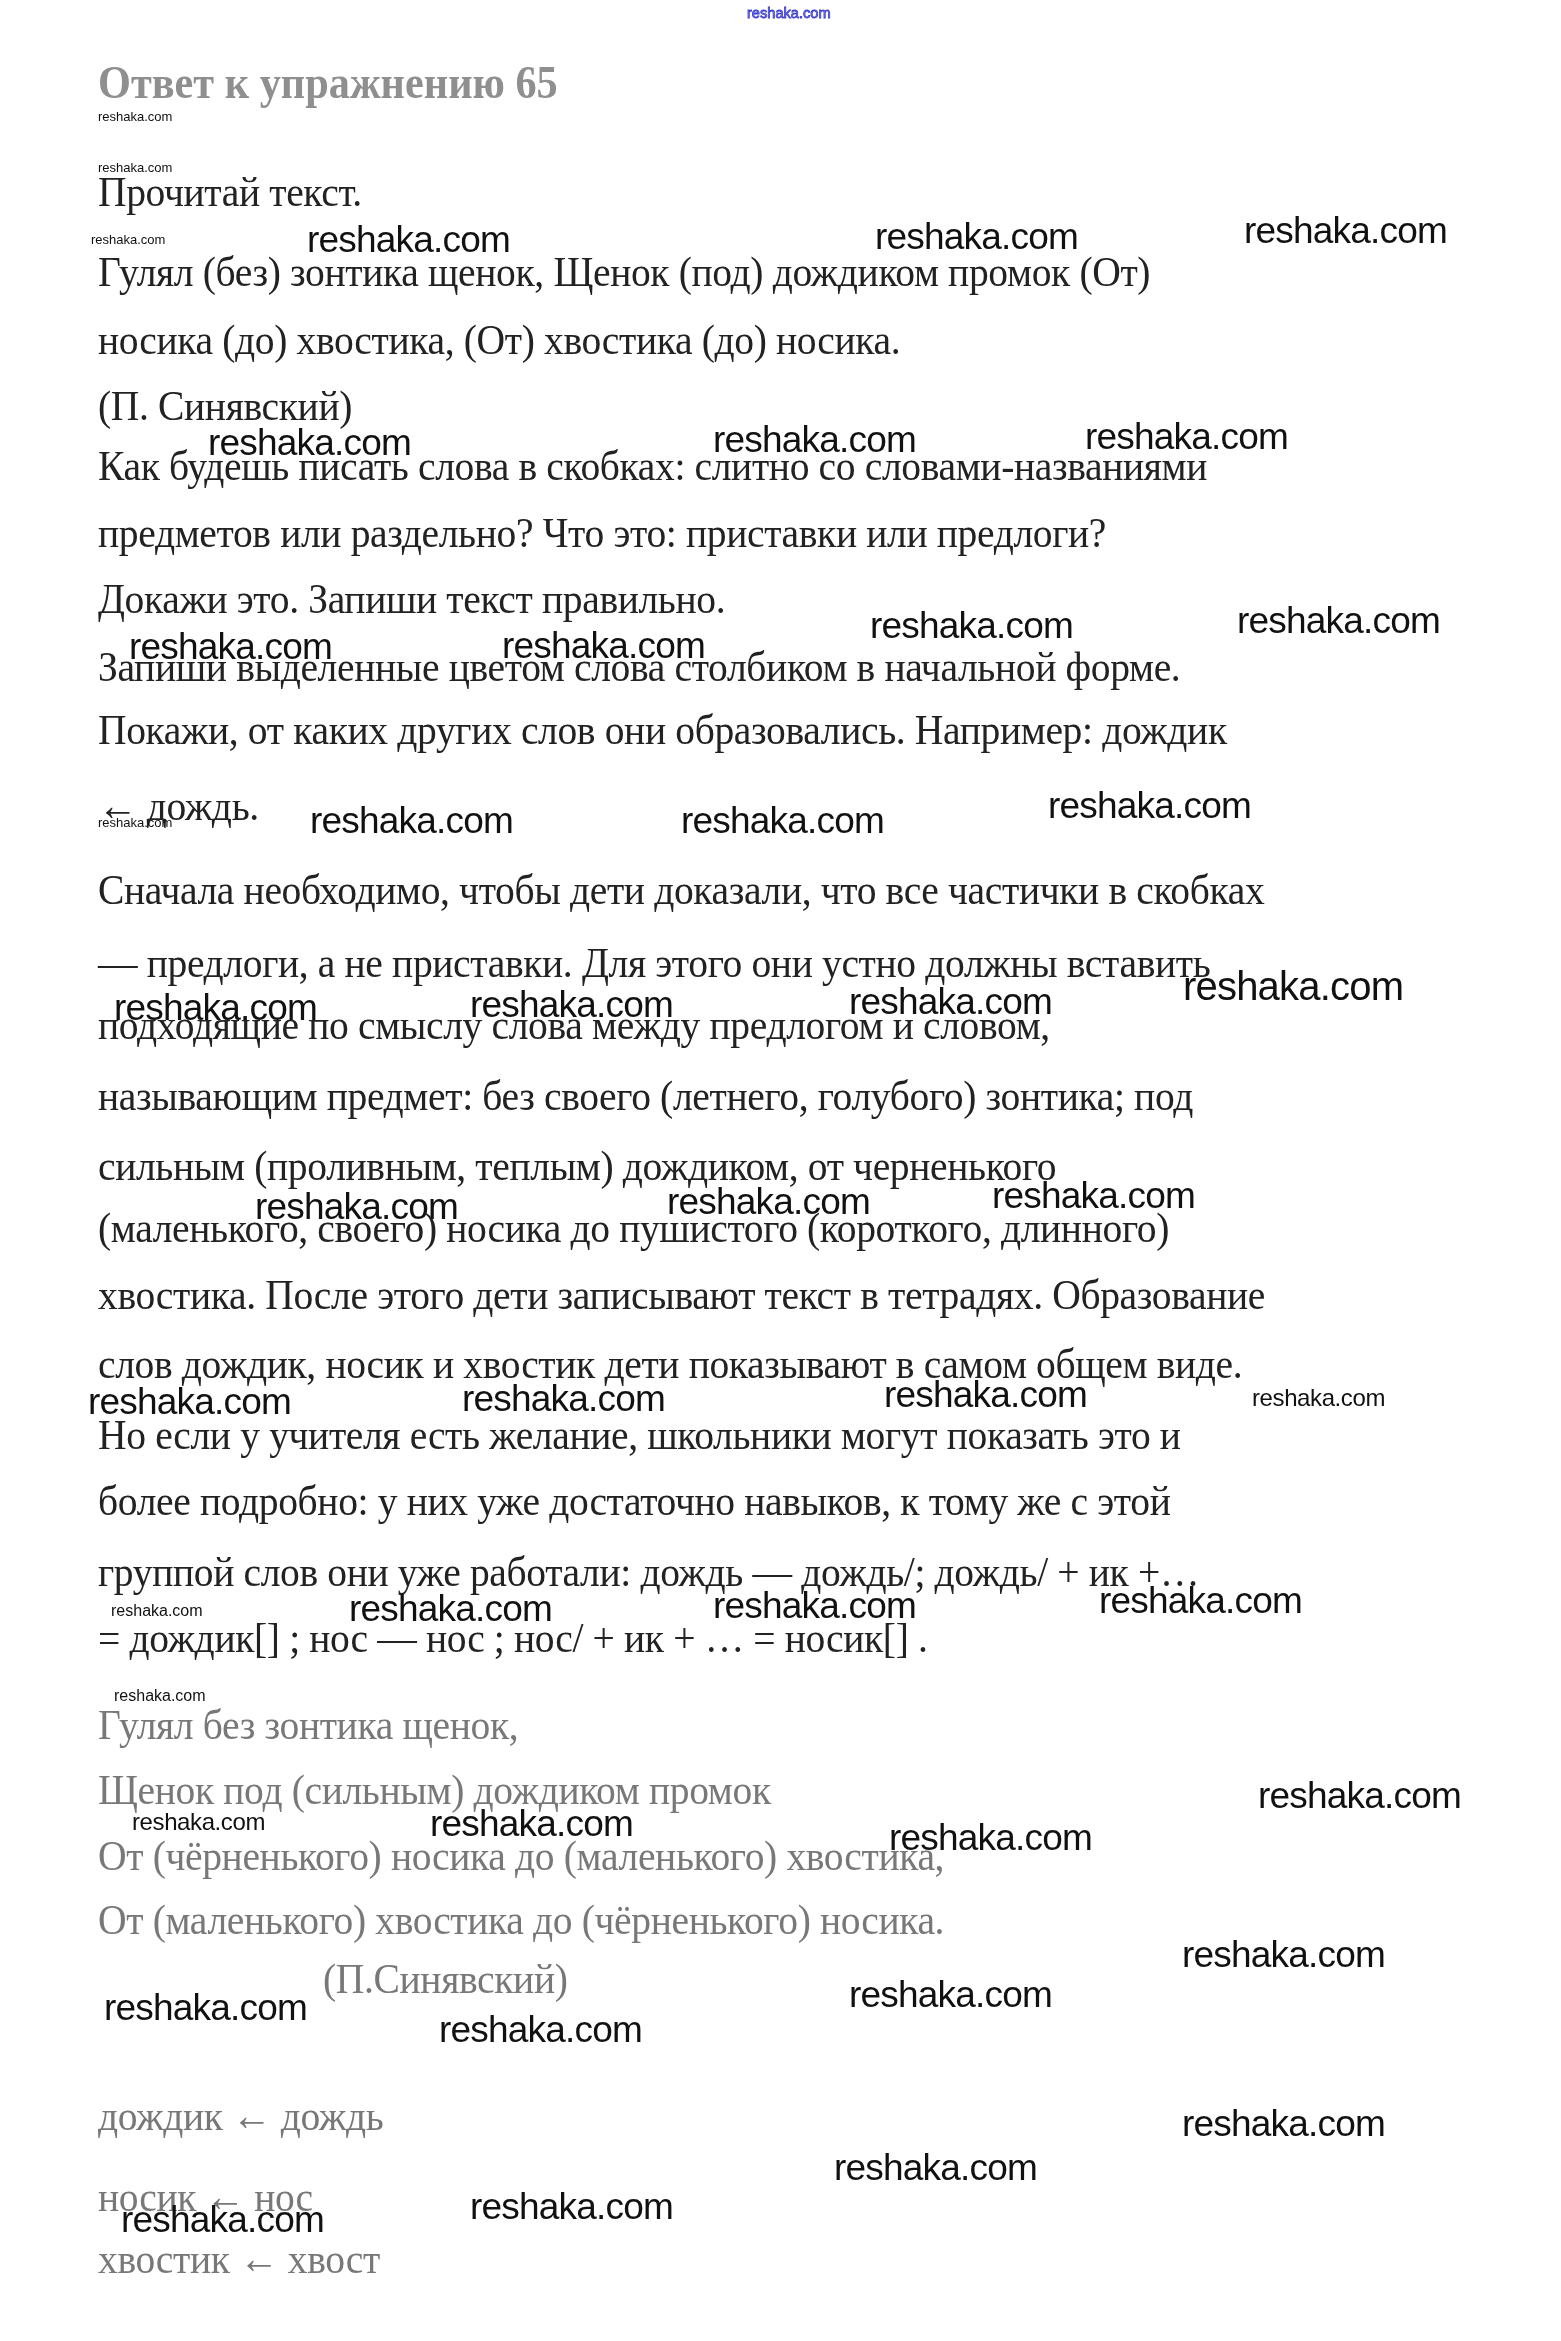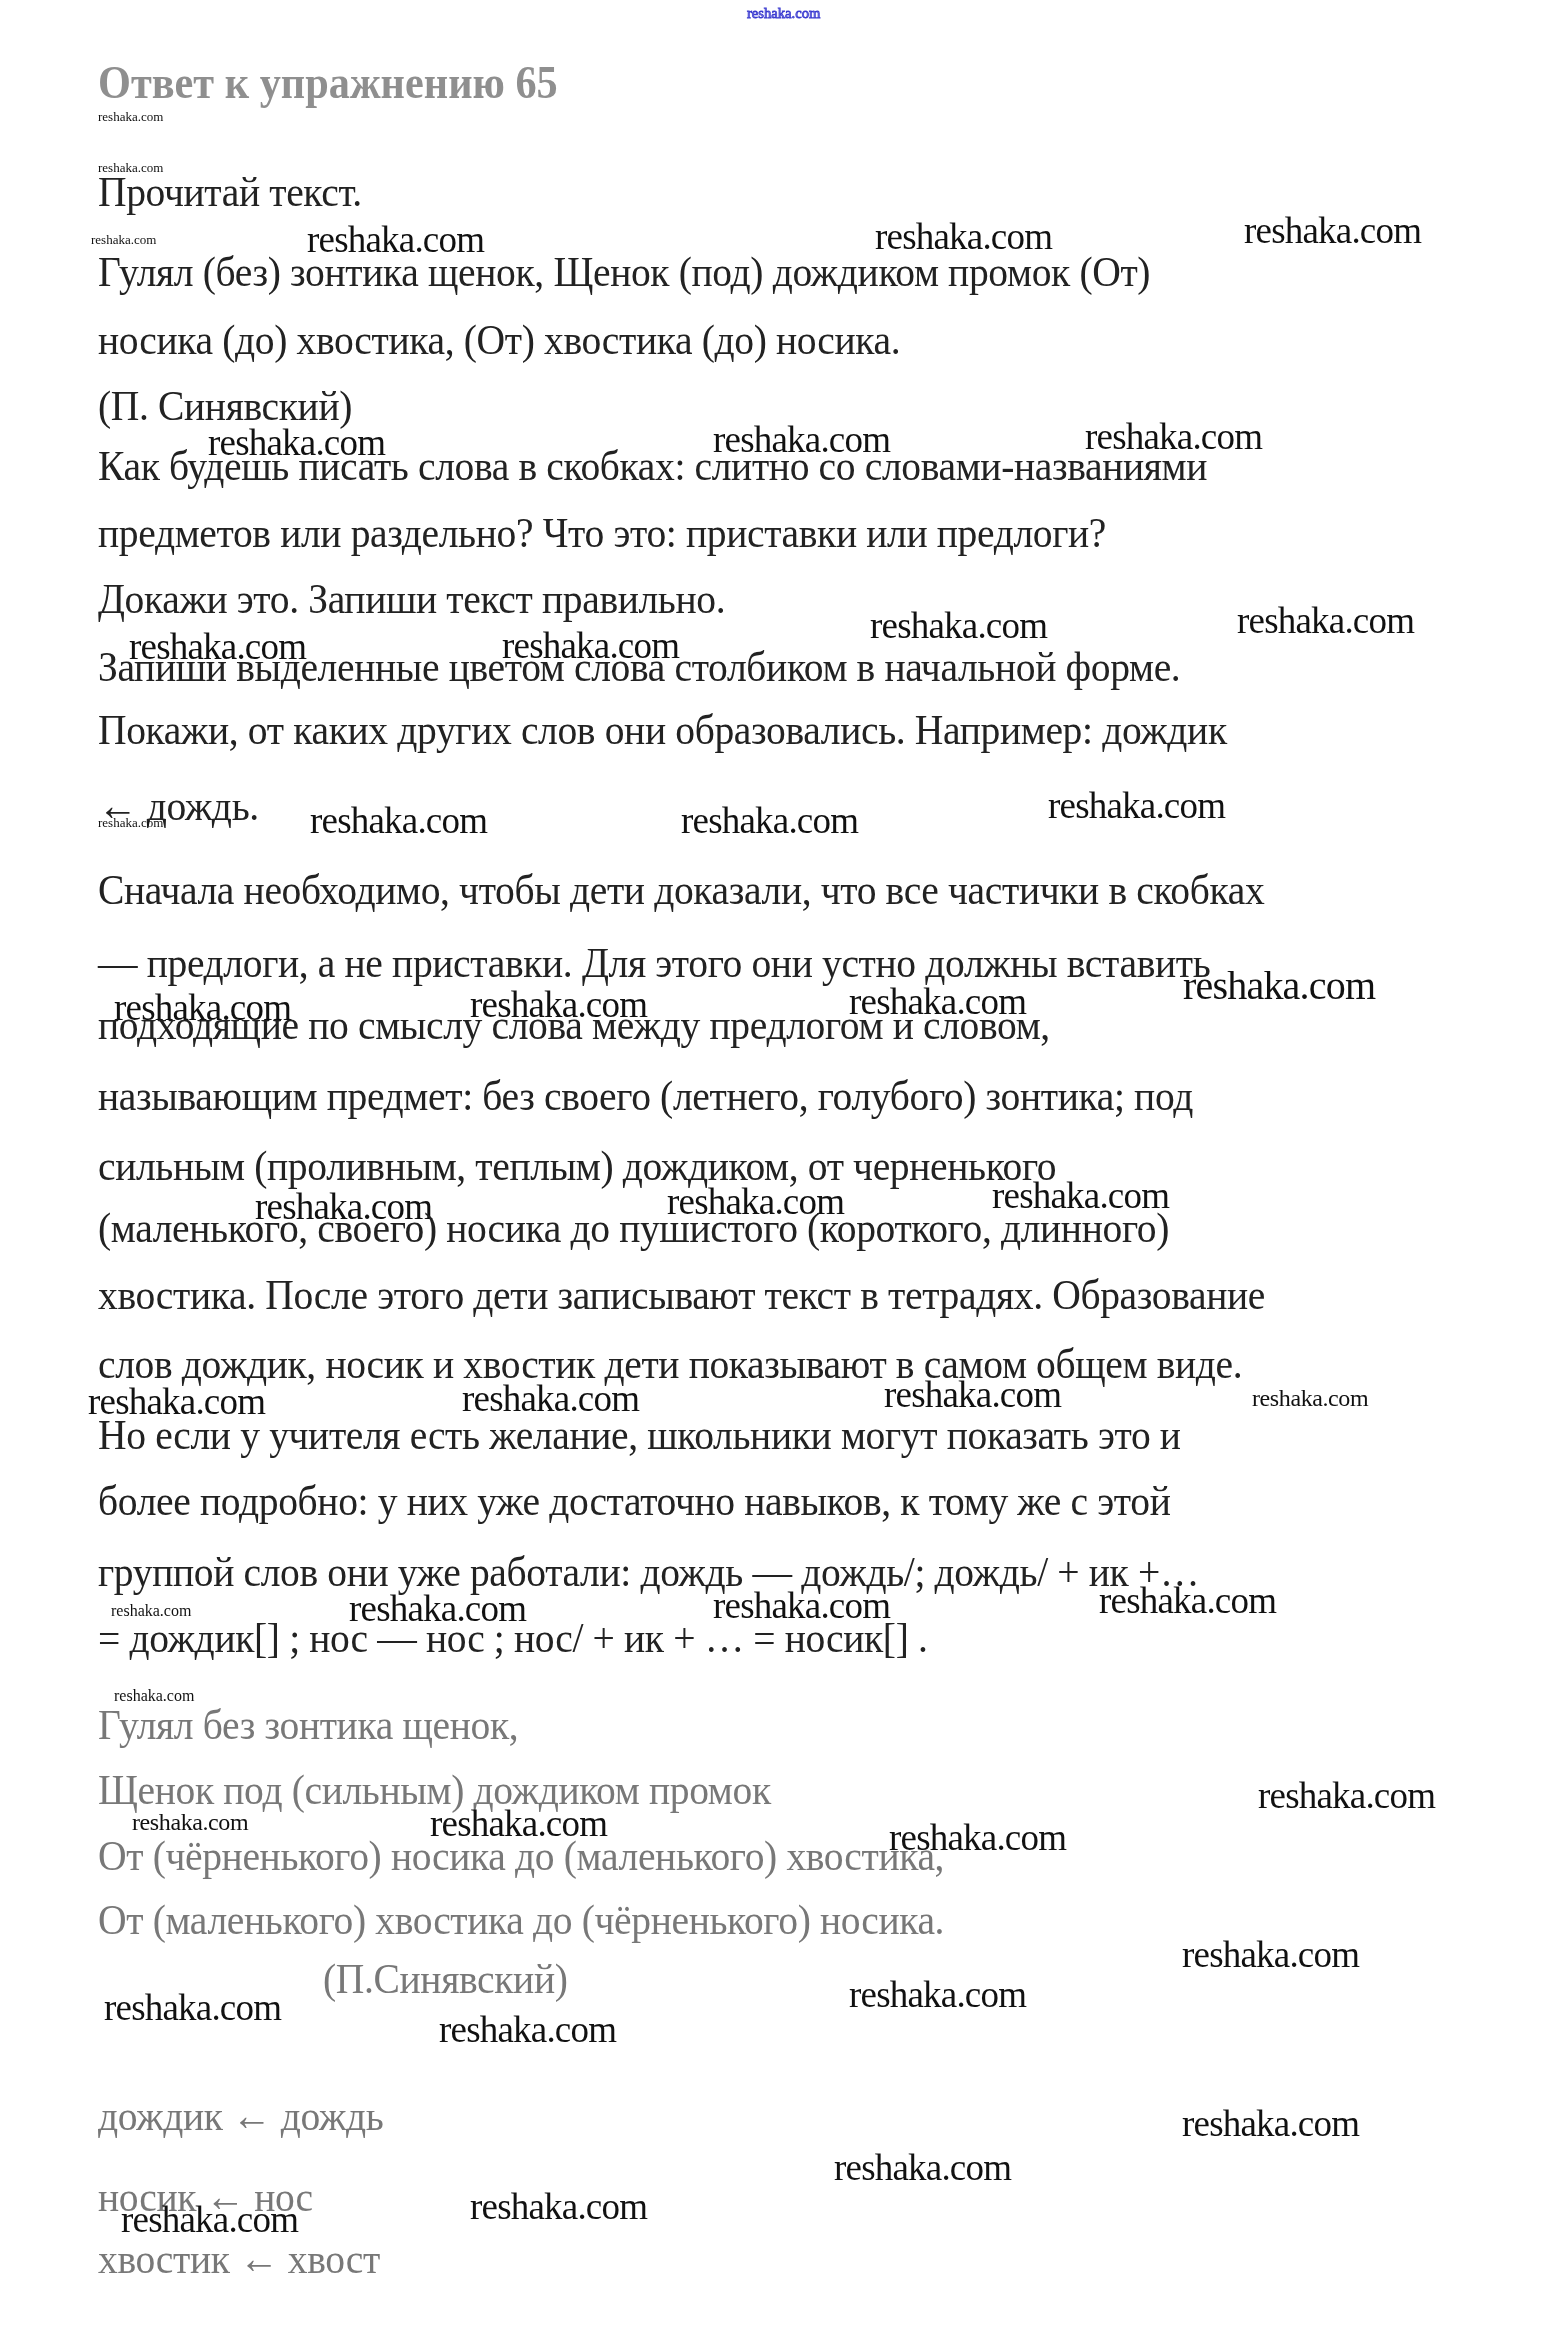--- a/index.html
+++ b/index.html
@@ -5,21 +5,21 @@
   html,body{margin:0;padding:0;background:#ffffff;}
   .page{position:relative;width:1562px;height:2342px;background:#ffffff;overflow:hidden;
         font-family:"Liberation Serif", serif;}
   .title{position:absolute;font-family:"Liberation Serif",serif;font-weight:bold;
          font-size:46px;line-height:1.1;color:#8f8f8f;white-space:nowrap;
          transform:scaleX(0.92);transform-origin:left top;letter-spacing:0px;}
   .ln{position:absolute;font-family:"Liberation Serif",serif;font-size:43px;line-height:1.1;
       color:#222222;white-space:nowrap;transform:scaleX(0.92);transform-origin:left top;
       letter-spacing:-0.4px;}
   .ln-gray{color:#787878;}
-  .wm{position:absolute;font-family:Liberation Serif, serif;color:#111111;
+  .wm{position:absolute;font-family:Liberation Sans, sans-serif;color:#111111;
       line-height:1;white-space:nowrap;letter-spacing:-0.8px;}
   .wm-lg{font-size:37px;}
   .wm-xl{font-size:40px;}
   .wm-md{font-size:24px;letter-spacing:-0.4px;}
   .wm-sm{font-size:16px;letter-spacing:0;}
   .wm-xs{font-size:13px;letter-spacing:0;}
   .wm-top{font-size:14.6px;letter-spacing:0;color:#8a8ae0;
           -webkit-text-stroke:0.8px #3a3ad0;}
 </style>
 </head>

